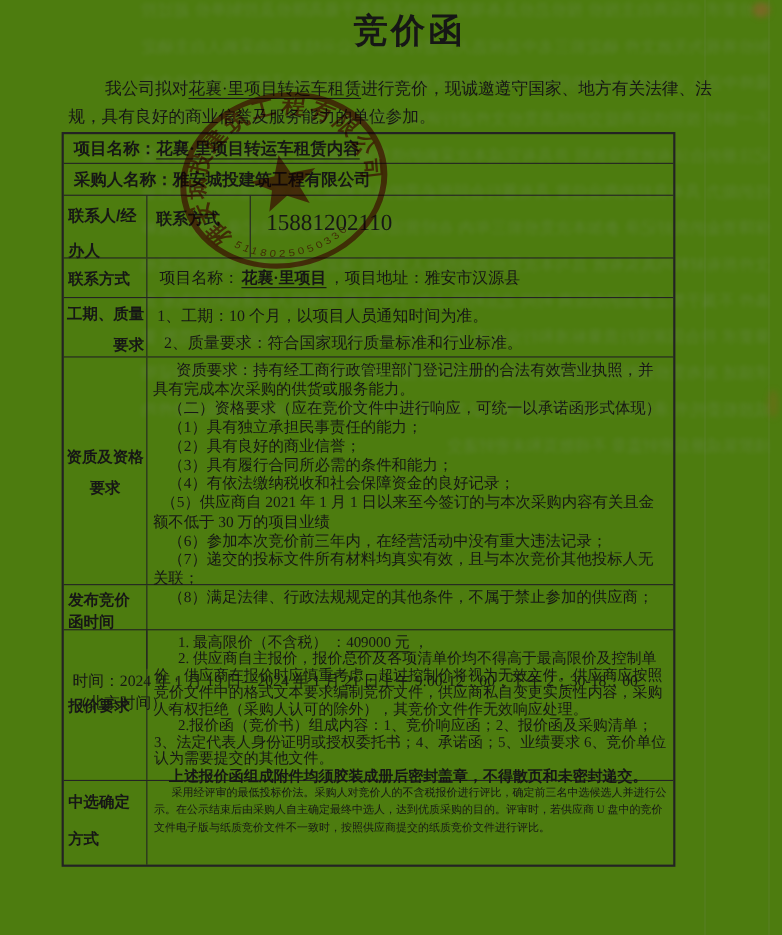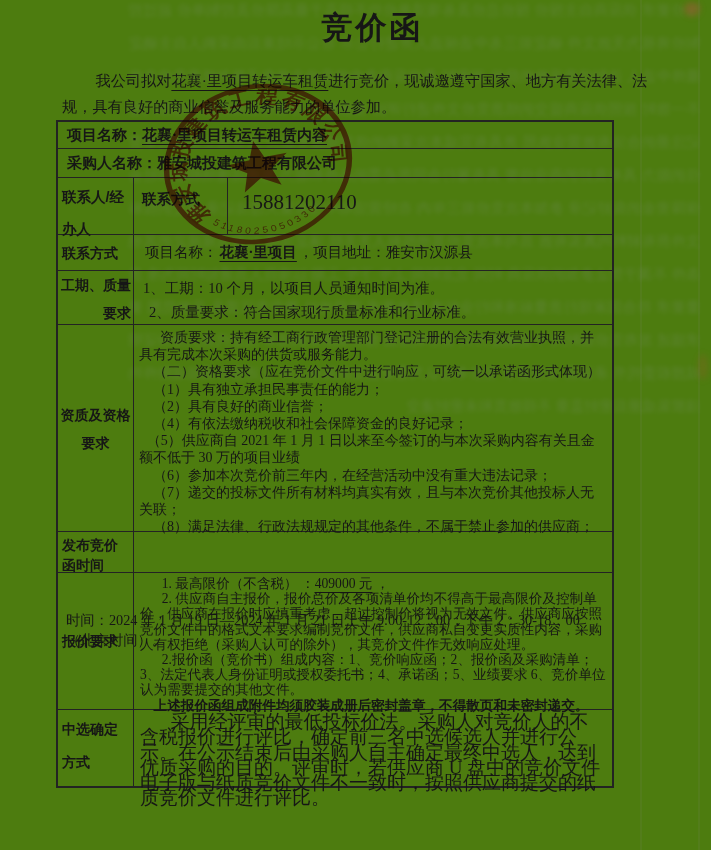--- a/index.html
+++ b/index.html
@@ -57,21 +57,21 @@
   .r7 .val p{margin:0;text-indent:1em;}
   .r7 .val p.first{text-indent:1.5em;}
   .r7 .val p.five{text-indent:.55em;}
   .r8 .lbl{line-height:20px;padding-top:3px;}
   .r8 .val{padding:3px 4px 0 8px;line-height:19.5px;font-size:14.3px;}
   .r9 .lbl{display:flex;align-items:center;}
   .r9 .val{padding:3px 5px 0 6px;font-size:13.6px;line-height:15.2px;}
   .r9 .val p{margin:0;text-indent:1.6em;}
   .r9 .val p.seal-note{font-weight:bold;text-indent:1em;}
   .r10 .lbl{line-height:33px;padding-top:3px;}
-  .r10 .val{padding:4px 5px 0 6px;font-size:19px;line-height:15.3px;text-indent:1.6em;}
+  .r10 .val{padding:4px 5px 0 6px;font-size:10px;line-height:15.3px;text-indent:1.6em;}
   
   .seal{position:absolute;left:152px;top:58px;z-index:3;transform:rotate(-12deg);
         mix-blend-mode:multiply;opacity:.88;pointer-events:none;}
 </style>
 </head>
 <body>
 
 <div class="page">
 
   <div class="bleed">报价要求 供应商自主报价 报价总价及各项清单价均不得高于最高限价及控制单价 超过控制价将视为无效文件 确定前三名中选候选人并进行公示 在公示结束后由采购人自主确定最终中选人 达到优质采购的目的 评审时 若供应商盘中的竞价文件电子版与纸质竞价文件不一致时 按照供应商提交的纸质竞价文件进行评比 资质要求 持有经工商行政管理部门登记注册的合法有效营业执照 并具有完成本次采购的供货或服务能力 具有独立承担民事责任的能力 具有良好的商业信誉 具有履行合同所必需的条件和能力 有依法缴纳税收和社会保障资金的良好记录 参加本次竞价前三年内 在经营活动中没有重大违法记录 递交的投标文件所有材料均真实有效 且与本次竞价其他投标人无关联 满足法律 行政法规规定的其他条件 不属于禁止参加的供应商 时间 北京时间 上午 下午 工期 以项目人员通知时间为准 质量要求 符合国家现行质量标准和行业标准 清单要求 项目地址 雅安市汉源县 采购范围 要求描述 发布竞价函时间 中选确定方式 竞价响应函 报价函及采购清单 法定代表人身份证明或授权委托书 承诺函 业绩要求 竞价单位认为需要提交的其他文件 上述报价函组成附件均须胶装成册后密封盖章 不得散页和未密封递交</div>
@@ -124,20 +124,21 @@
       </div>
     </div>
 
     <div class="row r7">
       <div class="lbl">资质及资格要求</div>
       <div class="val">
         <p class="first">资质要求：持有经工商行政管理部门登记注册的合法有效营业执照，并具有完成本次采购的供货或服务能力。</p>
         <p>（二）资格要求（应在竞价文件中进行响应，可统一以承诺函形式体现）</p>
         <p>（1）具有独立承担民事责任的能力；</p>
         <p>（2）具有良好的商业信誉；</p>
+        <p>（3）具有履行合同所必需的条件和能力；</p>
         <p>（4）有依法缴纳税收和社会保障资金的良好记录；</p>
         <p class="five">（5）供应商自 2021 年 1 月 1 日以来至今签订的与本次采购内容有关且金额不低于 30 万的项目业绩</p>
         <p>（6）参加本次竞价前三年内，在经营活动中没有重大违法记录；</p>
         <p>（7）递交的投标文件所有材料均真实有效，且与本次竞价其他投标人无关联；</p>
         <p>（8）满足法律、行政法规规定的其他条件，不属于禁止参加的供应商；</p>
       </div>
     </div>
 
     <div class="row r8">
       <div class="lbl">发布竞价函时间</div>

